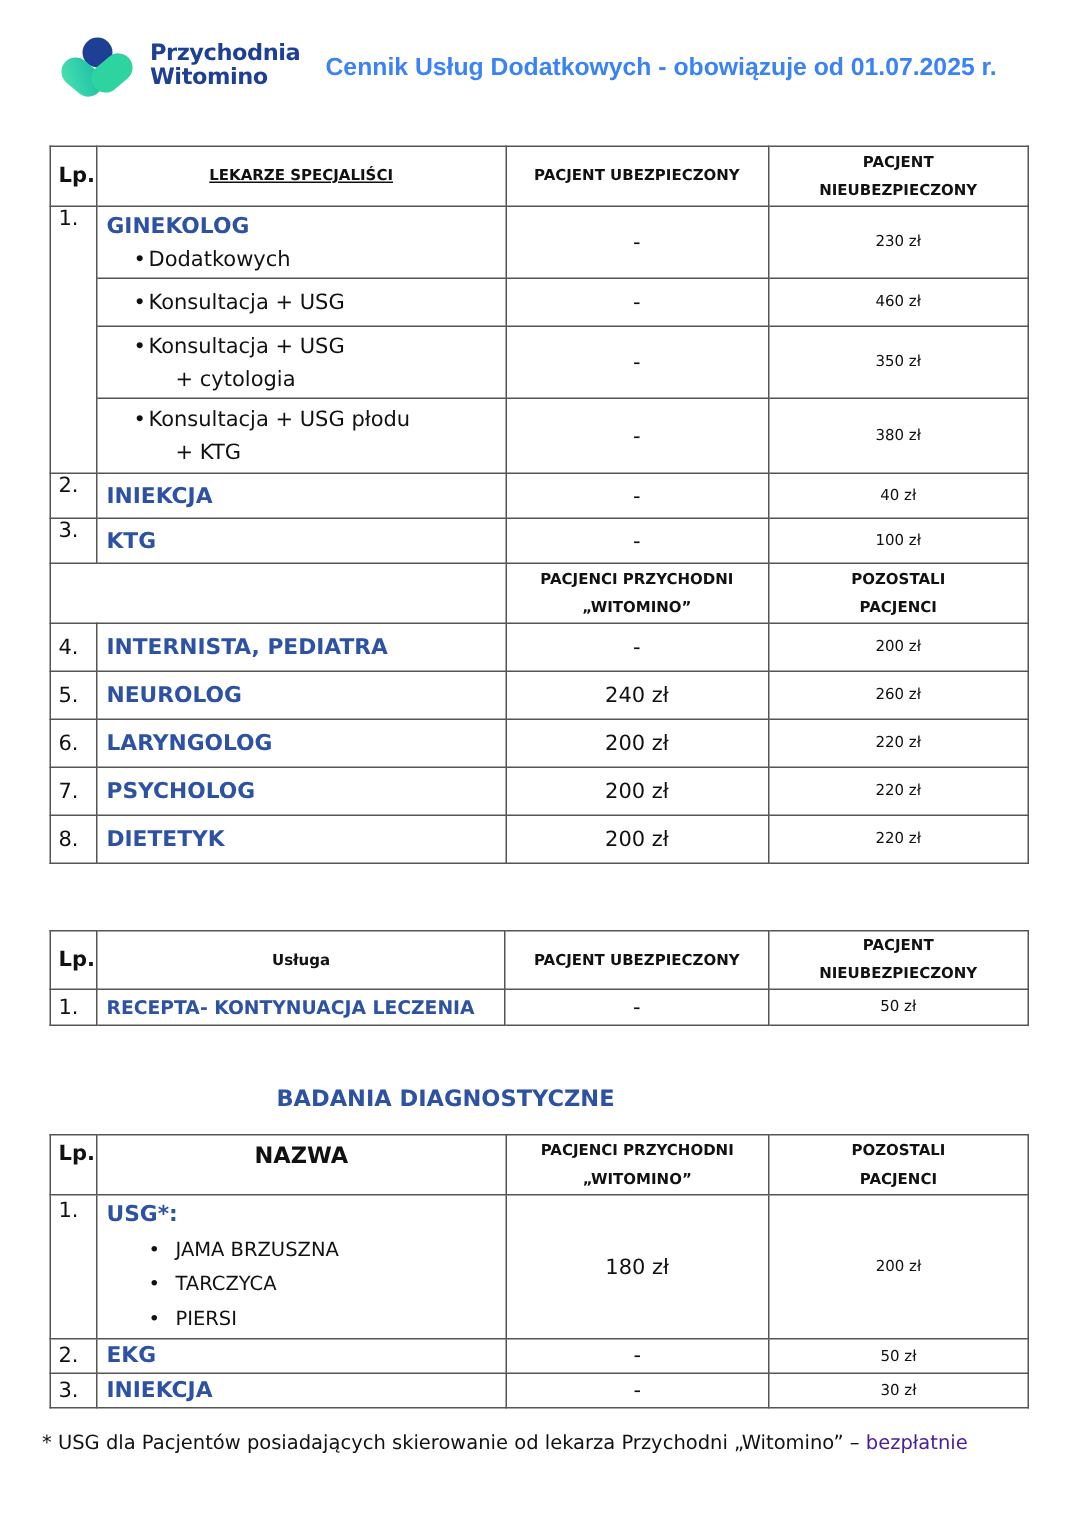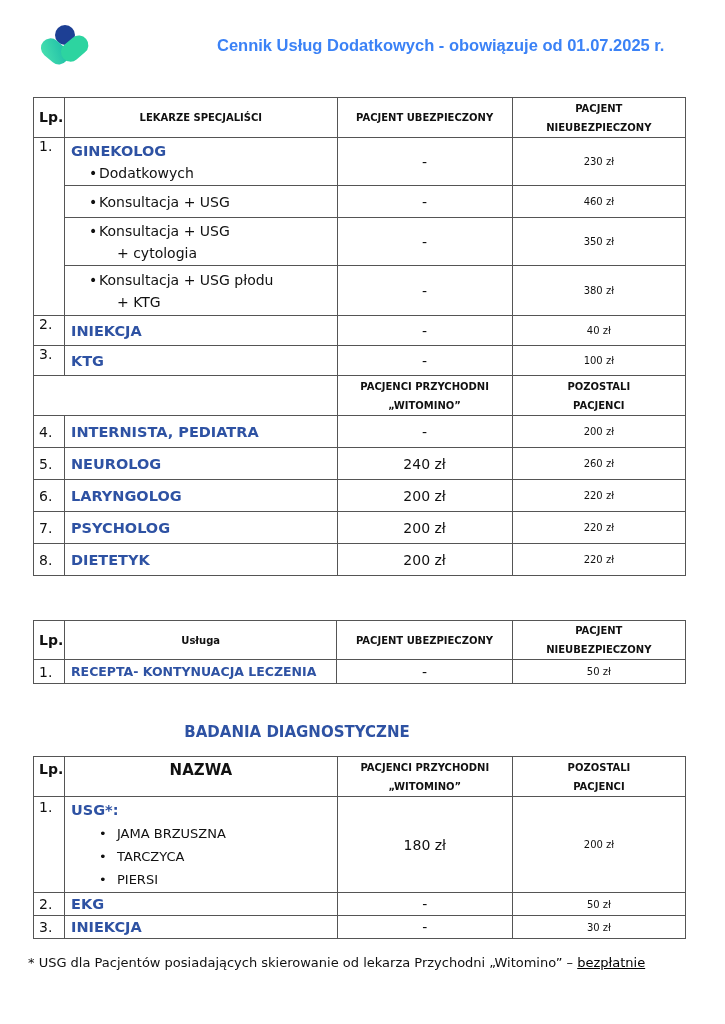--- a/index.html
+++ b/index.html
@@ -21,45 +21,49 @@
   .c4 { width:173px; text-align:center; font-size:10px; }
   .cat { color:#2e52a3; font-weight:bold; font-size:14.5px; }
   .sub { font-size:14px; line-height:22px; padding-left:28px; position:relative; }
   .sub .bul { position:absolute; left:18px; top:0; }
   .sub-cont { font-size:14px; line-height:22px; padding-left:46px; }
   .subsm { font-size:13px; line-height:23px; padding-left:46px; position:relative; }
   .subsm .bul { position:absolute; left:28px; }
   .section-title { position:absolute; left:0; width:594px; top:723px; text-align:center;
                    color:#2e52a3; font-weight:bold; font-size:15px; font-family:"DejaVu Sans", sans-serif; }
   .footnote { position:absolute; left:28px; top:955px; font-size:13px; font-family:"DejaVu Sans", sans-serif; white-space:nowrap; }
-  .footnote .free { color:#000000; text-decoration:underline; }
+  .footnote .free { color:#4c1d95; }
 </style>
 </head>
 <body>
 
 <div class="header">
   <svg class="logo" viewBox="0 0 60 46">
     <defs>
       <linearGradient id="g1" x1="0" y1="1" x2="1" y2="0">
         <stop offset="0" stop-color="#4be3b0"></stop>
           <stop offset="1" stop-color="#18b9a6"></stop>
       </linearGradient>
     </defs>
     <circle cx="27" cy="13" r="10" fill="#1d3f94"></circle>
     <rect x="2" y="20" width="30" height="19" rx="9.5" transform="rotate(40 17 29)" fill="url(#g1)"></rect>
     <rect x="22" y="17" width="30" height="19" rx="9.5" transform="rotate(-40 37 27)" fill="#2dd4a0"></rect>
   </svg>
+  <div class="logo-text">
+    <div>Przychodnia</div>
+    <div>Witomino</div>
+  </div>
   <div class="title">Cennik Usług Dodatkowych - obowiązuje od 01.07.2025 r.</div>
 </div>
 
 <table style="left:33px; top:97px; width:653px;">
   <tbody>
       <tr style="height:40px;">
     <th class="lp" style="vertical-align:middle;">Lp.</th>
-    <th style="width:273px;">LEKARZE SPECJALIŚCI</th>
+    <th style="width:273px;text-decoration:underline;">LEKARZE SPECJALIŚCI</th>
     <th style="width:175px;">PACJENT UBEZPIECZONY</th>
     <th style="width:173px;">
       <div>PACJENT</div>
       <div>NIEUBEZPIECZONY</div>
     </th>
   </tr>
   <tr style="height:48px;">
     <td class="lp" rowspan="4">1.</td>
     <td class="nm" style="border-bottom:1px solid #555;">
       <div class="cat" style="line-height:22px;">GINEKOLOG</div>

